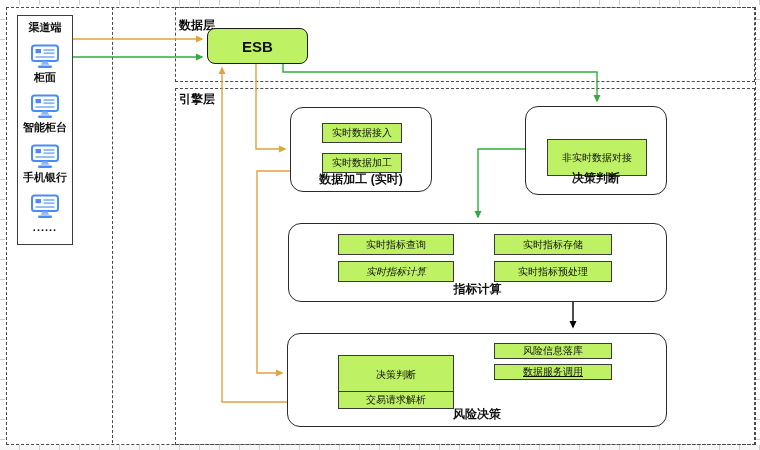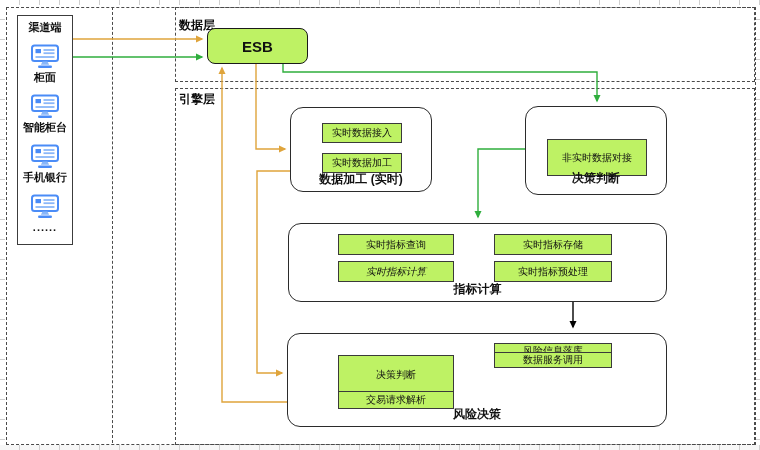--- a/index.html
+++ b/index.html
@@ -157,17 +157,17 @@
     <div class="sub" style="left:49px;top:37px;width:116px;height:21px;font-style:italic;">实时指标计算</div>
     <div class="sub" style="left:205px;top:37px;width:118px;height:21px;">实时指标预处理</div>
     <div class="sub" style="left:205px;top:10px;width:118px;height:21px;">实时指标存储</div>
     <div class="group-title">指标计算</div>
   </div>
 
   <div class="group" style="left:287px;top:333px;width:380px;height:94px;">
     <div class="sub" style="left:50px;top:9px;width:116px;height:40px;margin-top:12px;">决策判断</div>
     <div class="sub" style="left:50px;top:57px;width:116px;height:18px;">交易请求解析</div>
     <div class="sub" style="left:206px;top:9px;width:118px;height:16px;">风险信息落库</div>
-    <div class="sub" style="left:206px;top:18px;width:118px;height:16px;">数据服务调用</div>
+    <div class="sub" style="left:206px;top:30px;width:118px;height:16px;text-decoration:underline;">数据服务调用</div>
     <div class="group-title">风险决策</div>
   </div>
 
 </div>
 
 </body></html>

